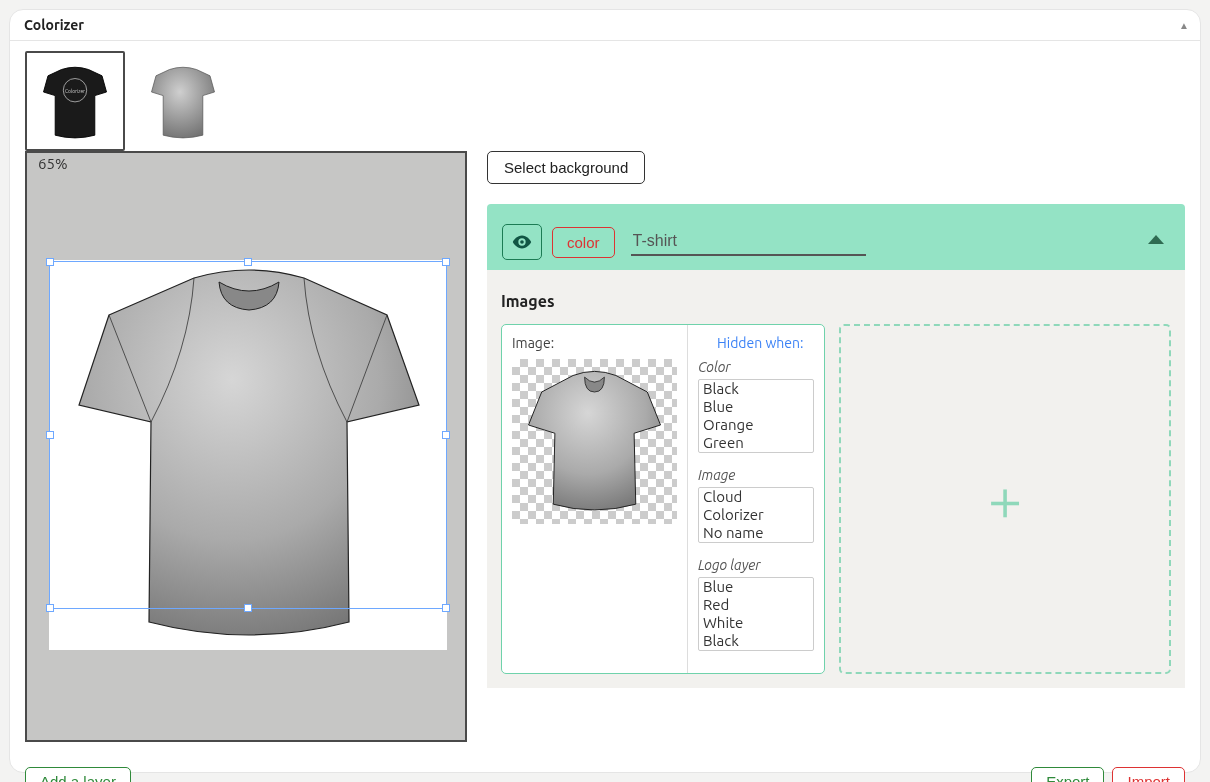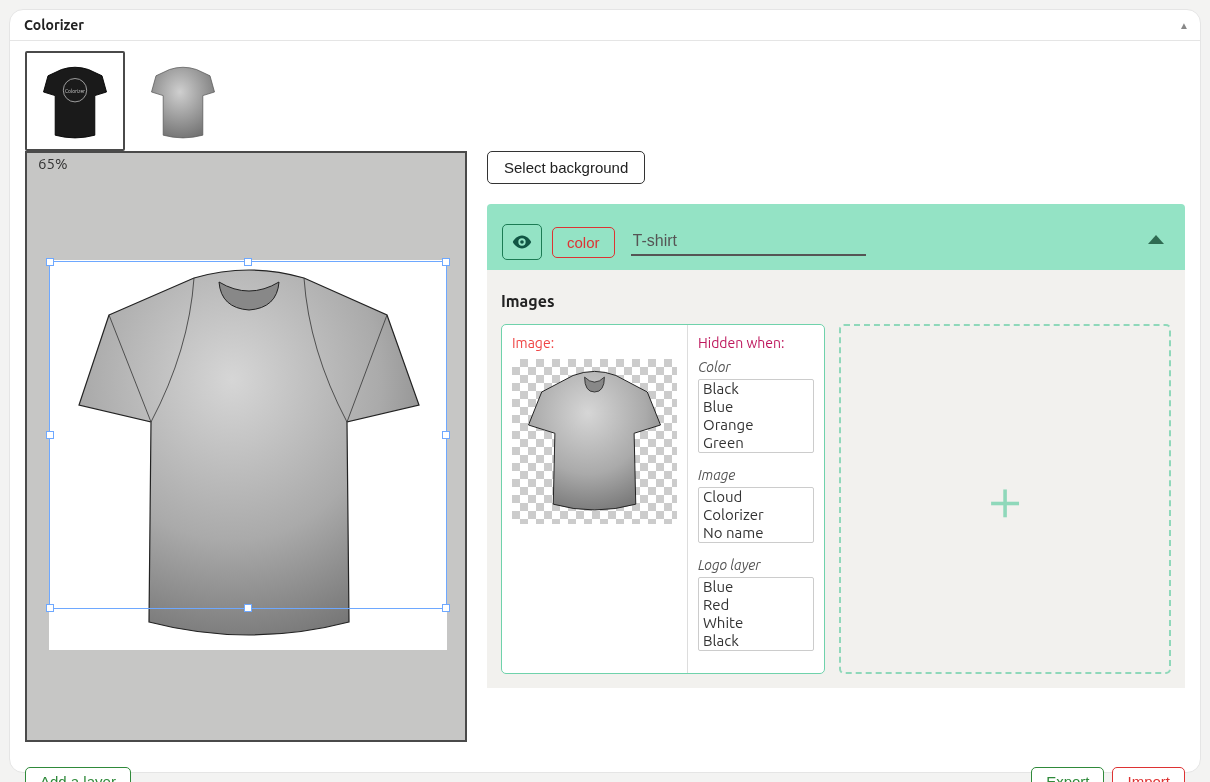--- a/index.html
+++ b/index.html
@@ -171,38 +171,38 @@
     background: #fff;
     display: flex;
     padding: 0;
     height: 350px;
   }
   .image-left {
     width: 186px;
     border-right: 1px solid #ddd;
     padding: 10px;
   }
-  .image-left .lbl { font-size: 14px; color: #ef4444; margin-bottom: 8px; }
+  .image-left .lbl { font-size: 14px; color: #404040; margin-bottom: 8px; }
   .checker {
     width: 100%; aspect-ratio: 1;
     background-image:
       linear-gradient(45deg,#ccc 25%,transparent 25%),
       linear-gradient(-45deg,#ccc 25%,transparent 25%),
       linear-gradient(45deg,transparent 75%,#ccc 75%),
       linear-gradient(-45deg,transparent 75%,#ccc 75%);
     background-size: 16px 16px;
     background-position: 0 0,0 8px,8px -8px,-8px 0;
     display:flex;align-items:center;justify-content:center;
   }
   .image-right {
     flex:1;
     padding: 10px;
     overflow: hidden;
   }
-  .image-right .lbl { font-size: 14px; color: #be185d; margin-bottom: 8px; }
+  .image-right .lbl { font-size: 14px; color: #3b82f6; margin-bottom: 8px; margin-left: 19px; }
   .attr-group { margin-bottom: 14px; }
   .attr-label { font-size: 14px; color: #555; margin-bottom: 4px; font-style: italic; }
   .attr-list {
     width: 100%;
     font-size: 15px;
     font-family: inherit;
     border: 1px solid #ccc;
     color: #333;
   }
   .attr-list option { padding: 0 4px; }

